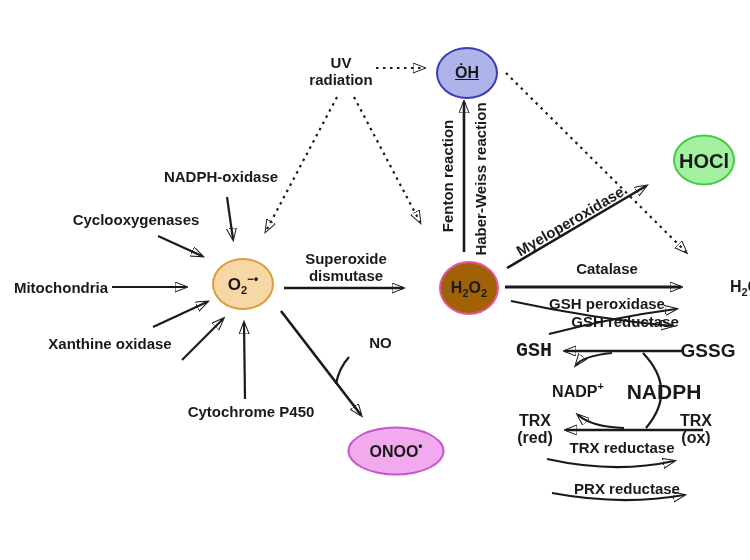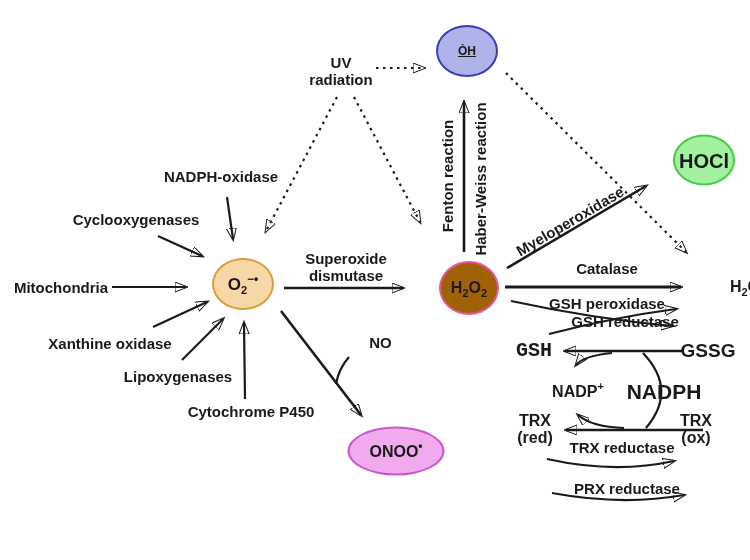--- a/index.html
+++ b/index.html
@@ -13,21 +13,21 @@
   .sw{stroke-width:2.2px;}
   .sw-med{stroke-width:2.6px;}
   .sw-big{stroke-width:3px;}
   .dashed{stroke-width:2.2px;stroke-dasharray:2.5 4.5;}
   .node{
     position:absolute;transform:translate(-50%,-50%);border-radius:50%;
     border:2.5px solid #000;display:flex;align-items:center;justify-content:center;
     font-weight:bold;line-height:1;
   }
   .n-o2{left:243px;top:284px;width:58px;height:48px;font-size:17px;}
-  .n-oh{left:467px;top:51px;width:58px;height:48px;font-size:12px;text-decoration:underline;}
+  .n-oh{left:467px;top:73px;width:58px;height:48px;font-size:16px;text-decoration:underline;}
   .n-h2o2{left:469px;top:288px;width:56px;height:50px;font-size:16px;}
   .n-hocl{left:704px;top:160px;width:58px;height:47px;font-size:20px;}
   .n-onoo{left:396px;top:451px;width:93px;height:45px;font-size:16px;}
   .node sub{font-size:11px;line-height:0;}
   .node sup{font-size:12px;line-height:0;}
   .lbl{
     position:absolute;transform:translate(-50%,-50%);font-weight:bold;
     font-size:15px;line-height:17px;white-space:nowrap;
   }
   .lbl sub{font-size:11px;line-height:0;}
@@ -124,21 +124,20 @@
   </div>
 
   <div class="lbl l-uv center">
     <div>UV</div>
     <div>radiation</div>
   </div>
   <div class="lbl l-nadphox">NADPH-oxidase</div>
   <div class="lbl l-cyclo">Cyclooxygenases</div>
   <div class="lbl l-mito">Mitochondria</div>
   <div class="lbl l-xo">Xanthine oxidase</div>
-  <div class="lbl l-lipo">Lipoxygenases</div>
   <div class="lbl l-cyp">Cytochrome P450</div>
   <div class="lbl l-sod center">
     <div>Superoxide</div>
     <div>dismutase</div>
   </div>
   <div class="lbl l-fenton">Fenton reaction</div>
   <div class="lbl l-haber">Haber-Weiss reaction</div>
   <div class="lbl l-mpo">Myeloperoxidase</div>
   <div class="lbl l-catalase">Catalase</div>
   <div class="lbl l-h2o">H<sub>2</sub>O</div>

